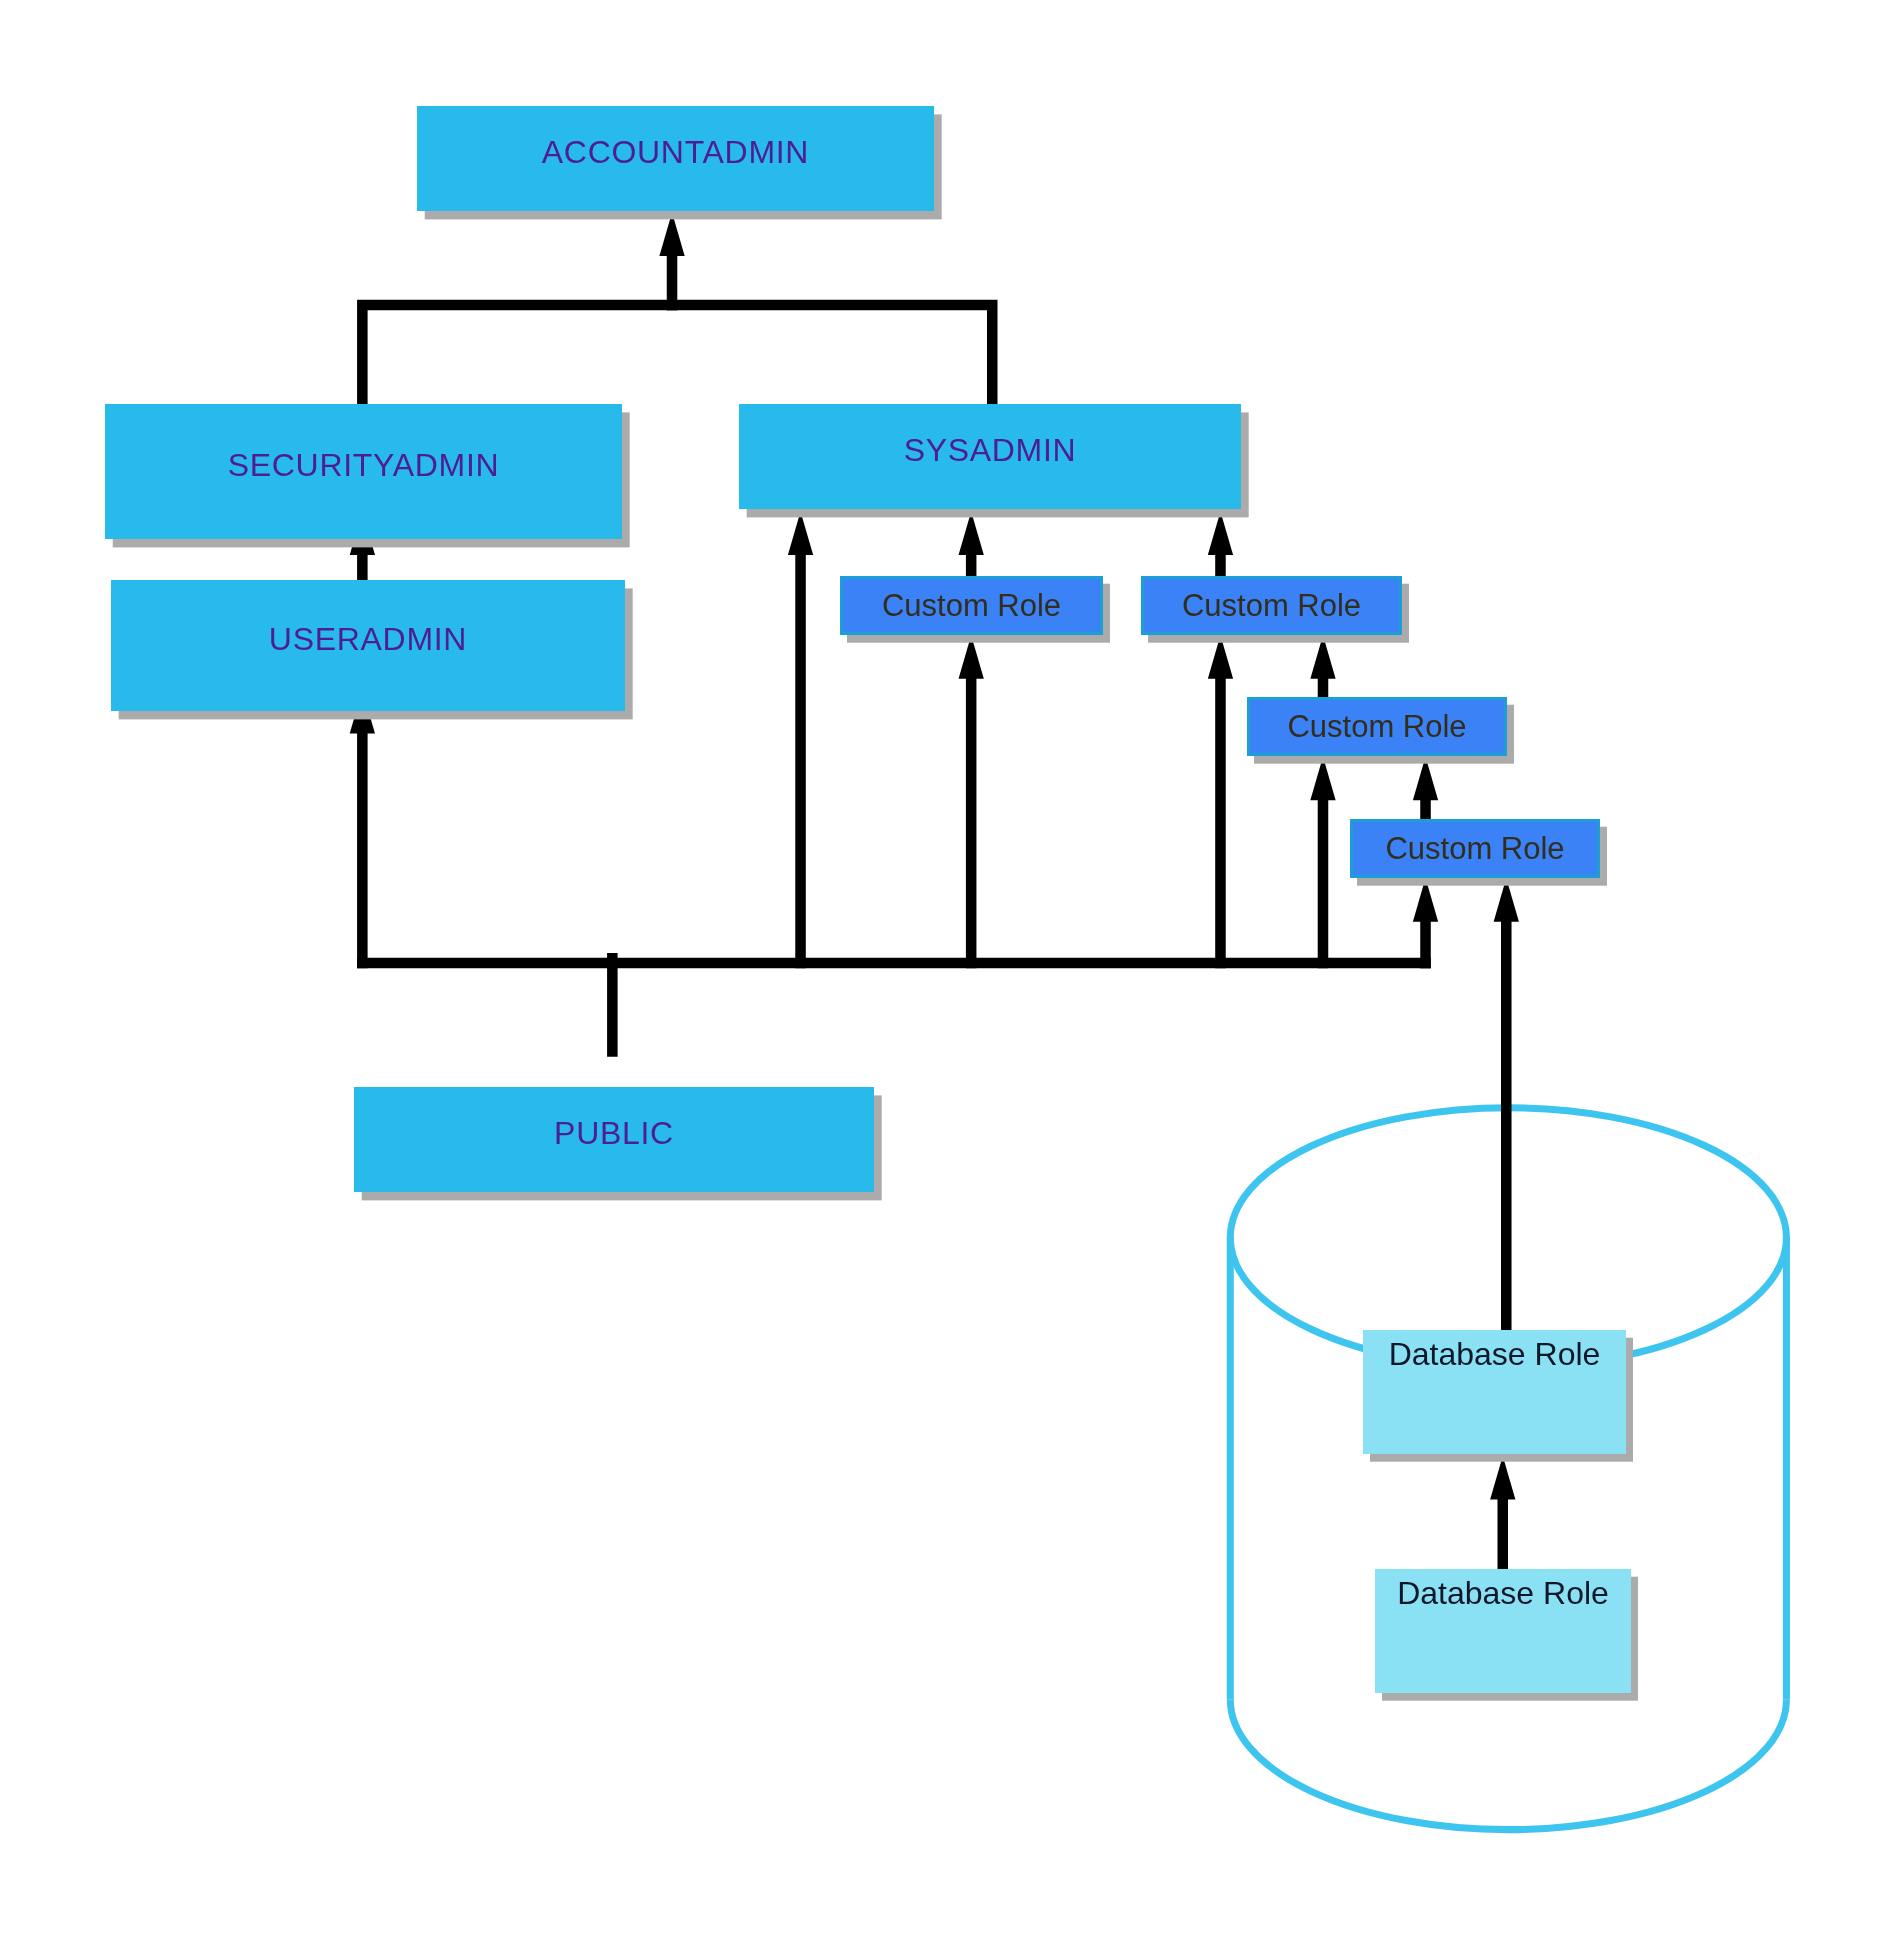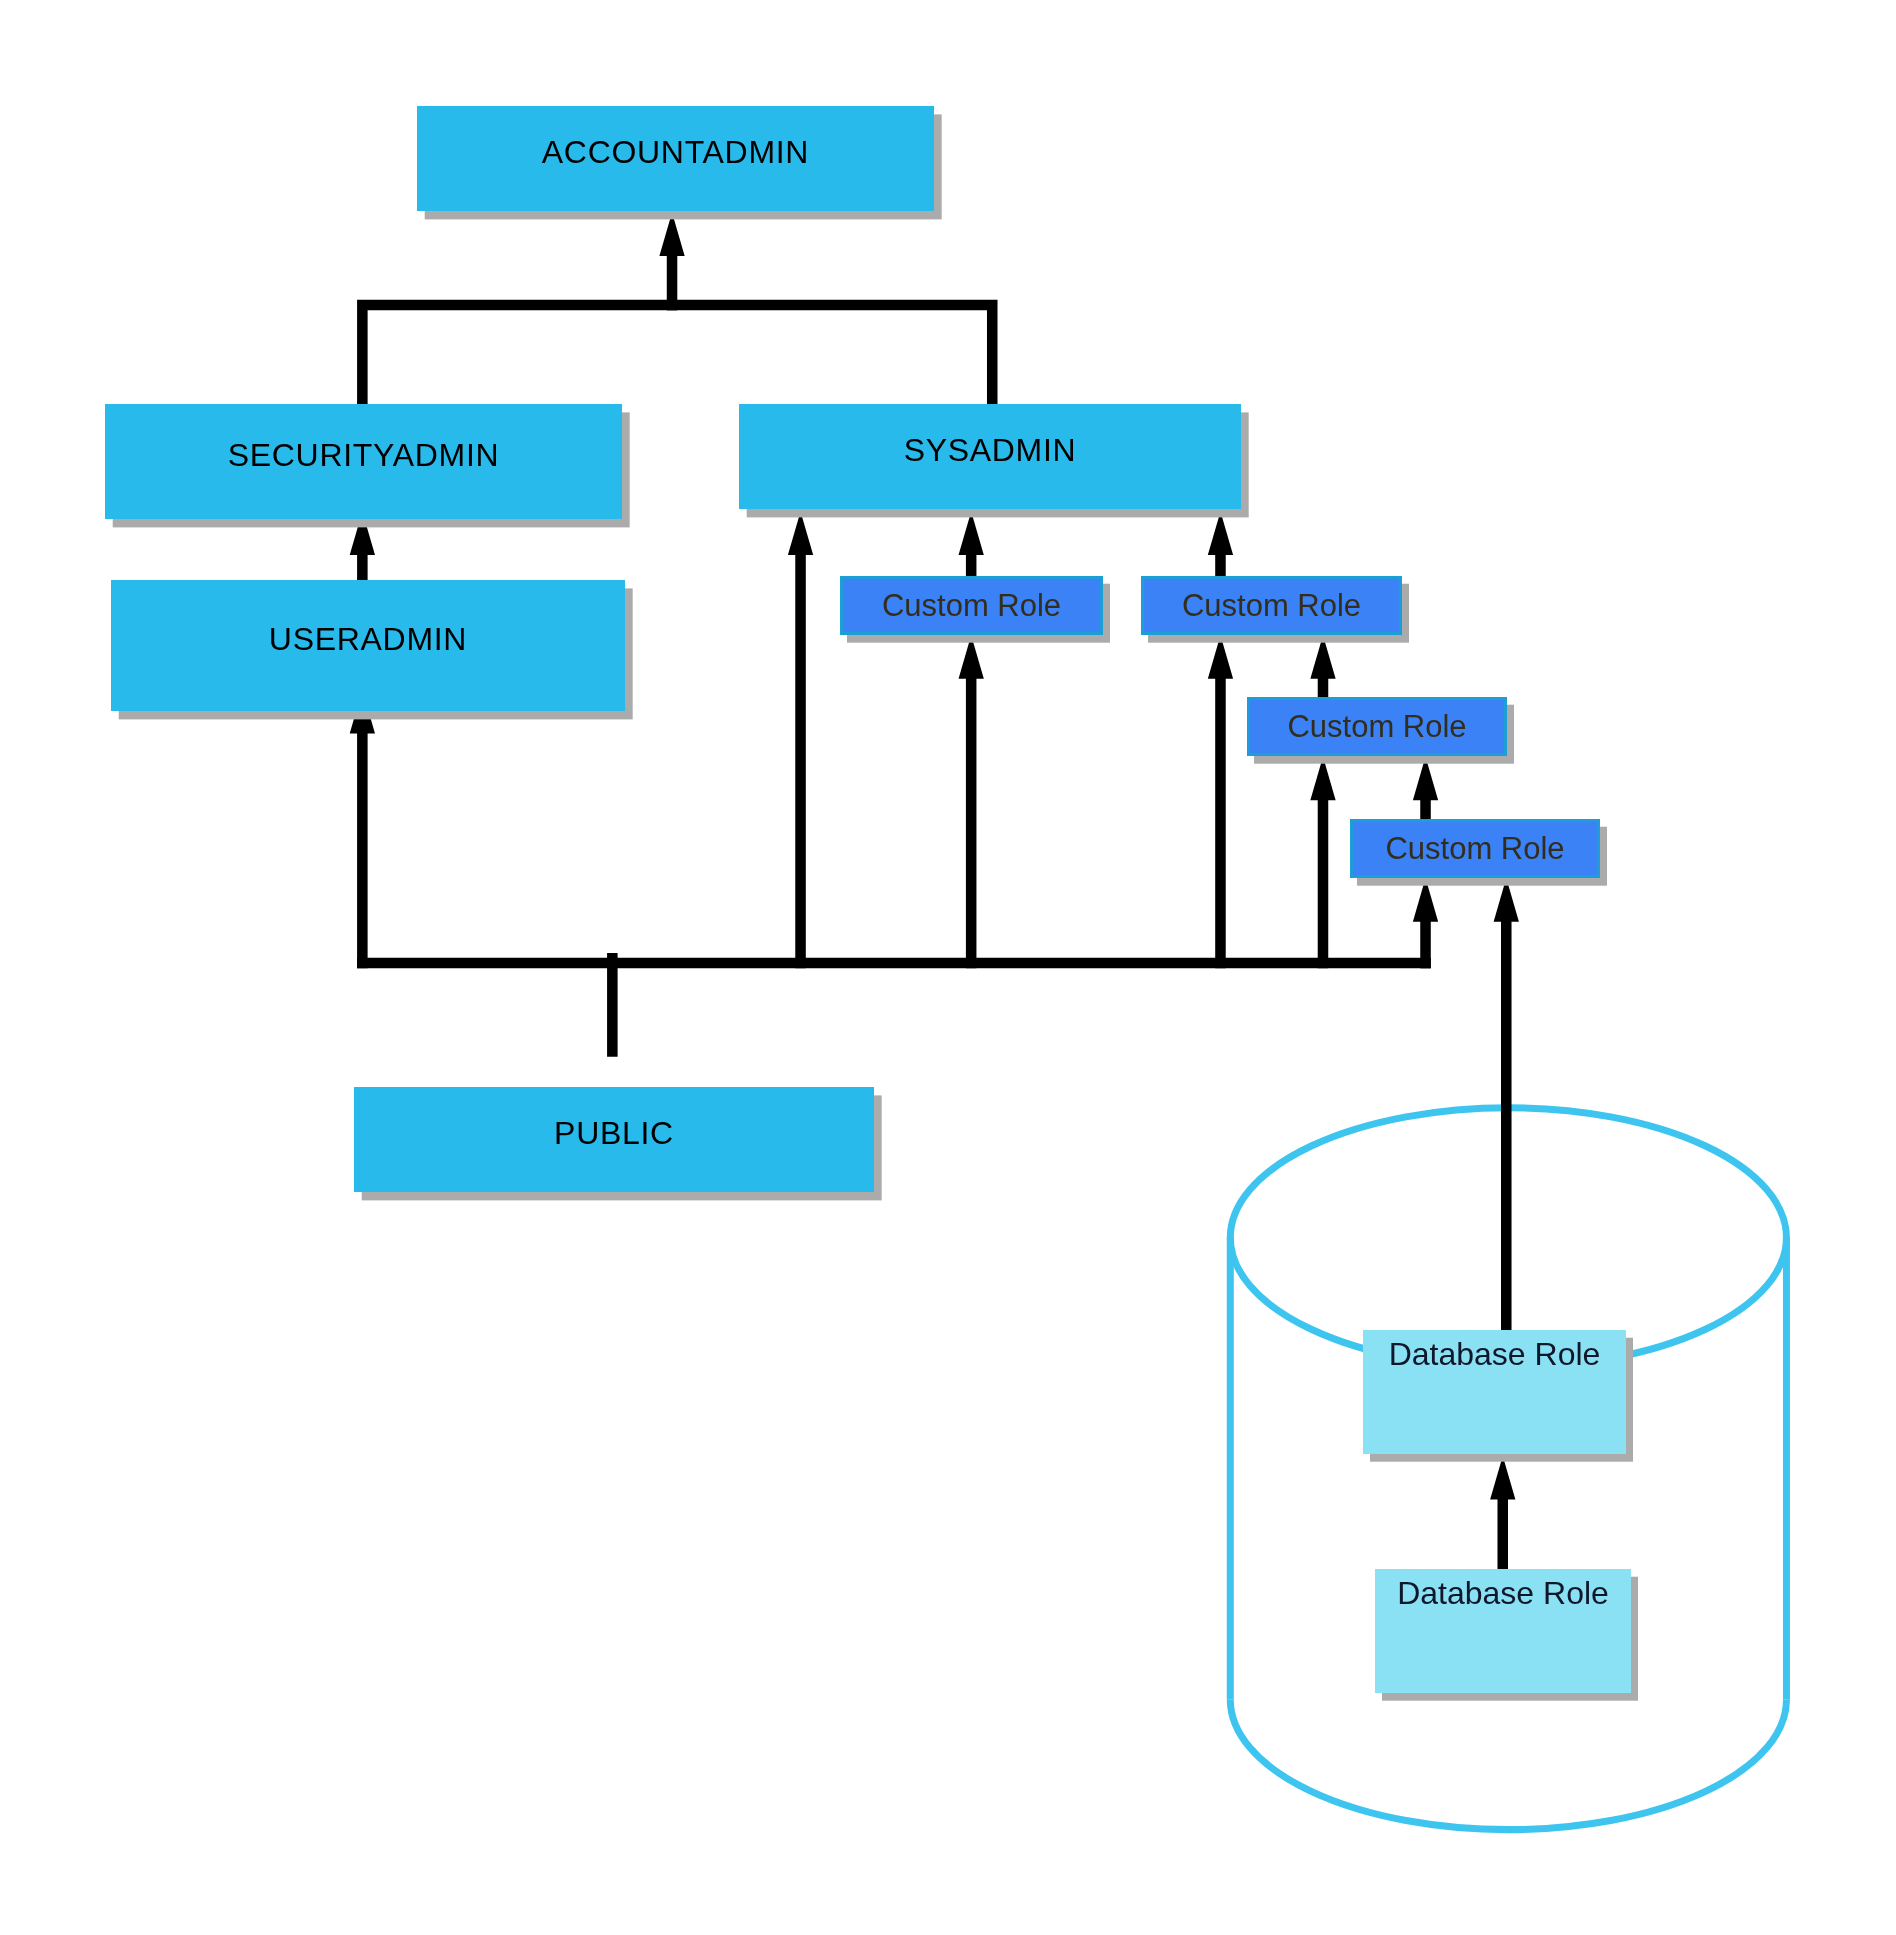--- a/index.html
+++ b/index.html
@@ -21,21 +21,21 @@
     position: absolute;
     display: flex;
     align-items: center;
     justify-content: center;
     box-sizing: border-box;
     z-index: 2;
     white-space: nowrap;
   }
   .sys-role {
     background: #29BAEC;
-    color: #000000;
+    color: #4c1d95;
     font-size: 32px;
     letter-spacing: 0.7px;
     padding-bottom: 11.2px;
     box-shadow: 7.7px 8.4px 0 #ABABAB;
   }
   .custom-role {
     background: #3b82f6;
     border: 3.5px solid #1E9ED6;
     color: #332D1D;
     font-size: 31px;
@@ -44,21 +44,21 @@
   .db-role {
     background: #8BE1F4;
     color: #0f172a;
     font-size: 32px;
     align-items: flex-start;
     padding-top: 5.6px;
     box-shadow: 7px 7.7px 0 #ABABAB;
   }
   
   #n-accountadmin  { left: 417px;  top: 106px;  width: 517px; height: 105px; }
-  #n-securityadmin { left: 105px;  top: 404px;  width: 517px; height: 115px; }
+  #n-securityadmin { left: 105px;  top: 404px;  width: 517px; height: 135px; }
   #n-sysadmin      { left: 739px; top: 404px;  width: 502px; height: 105px; }
   #n-useradmin     { left: 111px;  top: 580px;  width: 514px; height: 131px; }
   #n-public        { left: 354px;  top: 1051px; width: 520px; height: 105px; margin-top: 36px; }
   #n-custom1       { left: 840px; top: 576px;  width: 263px; height: 59px; }
   #n-custom2       { left: 1141px; top: 576px;  width: 261px; height: 59px; }
   #n-custom3       { left: 1247px; top: 697px;  width: 260px; height: 59px; }
   #n-custom4       { left: 1350px; top: 819px; width: 250px; height: 59px; }
   #n-dbrole1       { left: 1363px; top: 1330px; width: 263px; height: 124px; }
   #n-dbrole2       { left: 1375px; top: 1569px; width: 256px; height: 124px; }
   .connector { stroke: #000000; stroke-width: 15; fill: none; stroke-linecap: square; }

